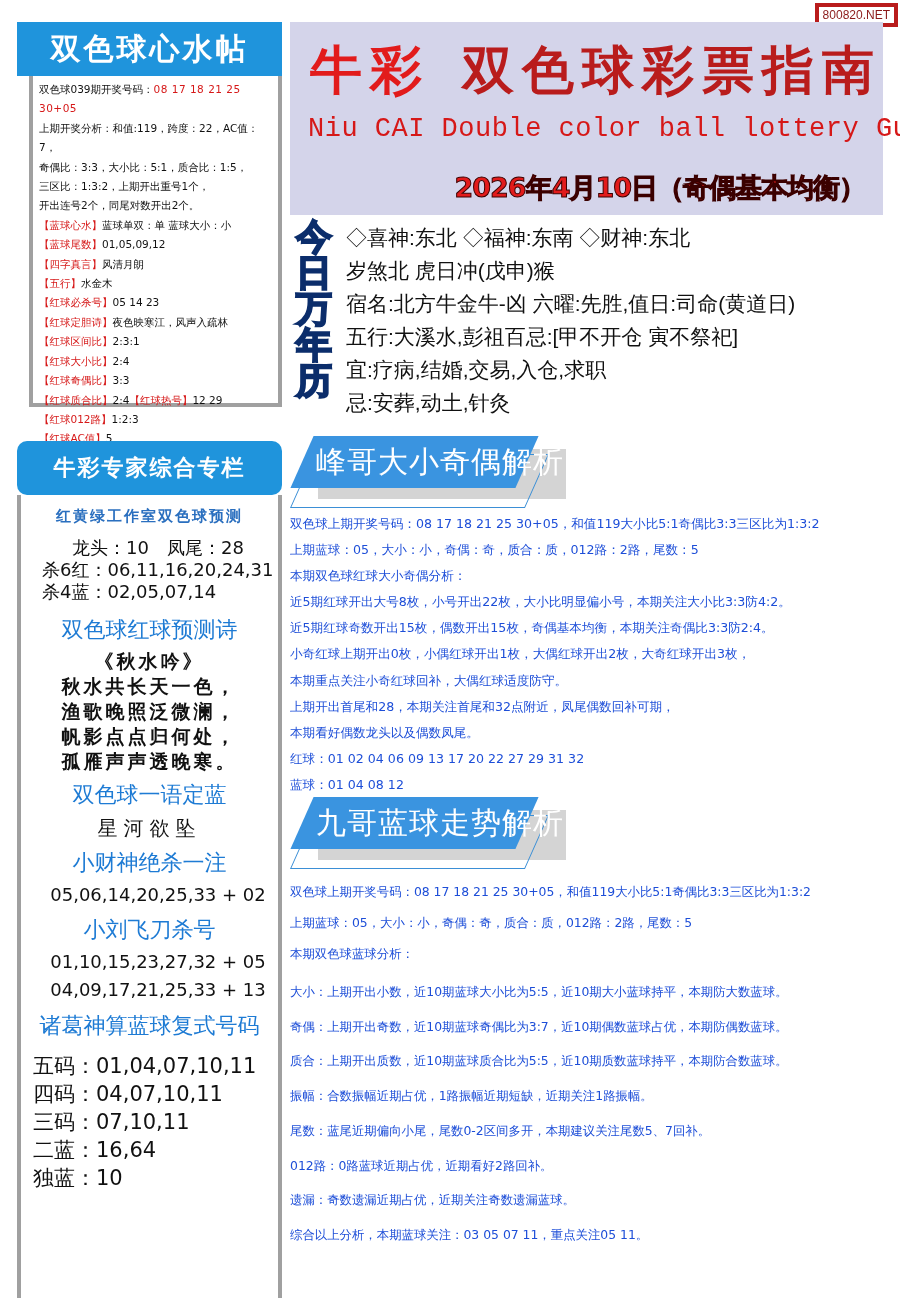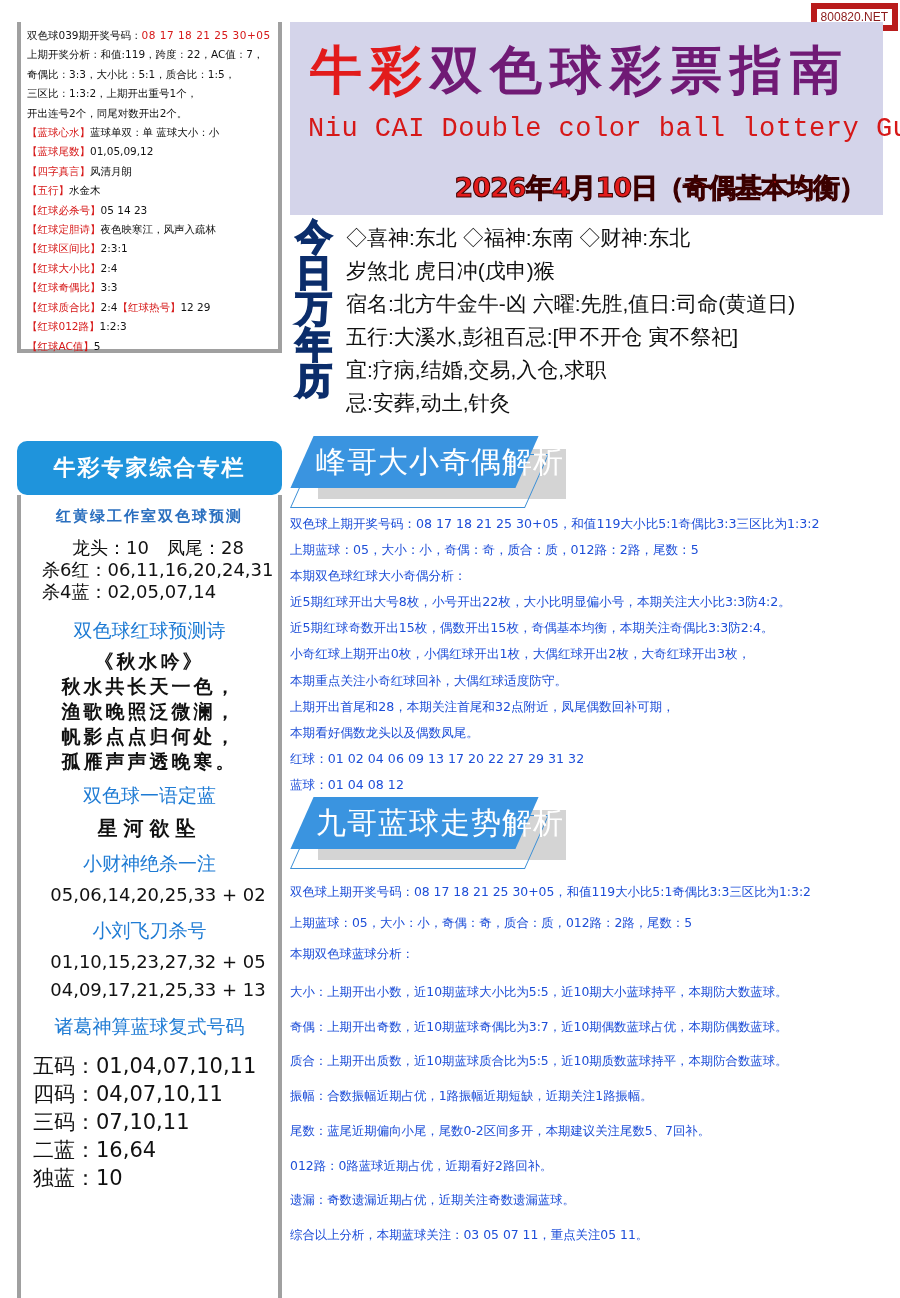--- a/index.html
+++ b/index.html
@@ -1,48 +1,48 @@
 <!DOCTYPE html>
 <html><head>
 <meta charset="utf-8">
 <style>
   * { box-sizing: border-box; margin: 0; padding: 0; }
   html, body { width: 900px; height: 1298px; background: #ffffff; overflow: hidden; }
   body { position: relative; font-family: "DejaVu Sans", "Liberation Sans", sans-serif; color: #111; }
 
   
-  .watermark { position: absolute; top: 3px; right: 2px; border: 6px solid #b91c1c; background: #fff; color: #8b1a1a; font-family: "Liberation Sans", sans-serif; font-size: 12px; padding: 1px 4px; line-height: 14px; }
+  .watermark { position: absolute; top: 3px; right: 2px; border: 4px solid #b91c1c; background: #fff; color: #8b1a1a; font-family: "Liberation Sans", sans-serif; font-size: 12px; padding: 1px 4px; line-height: 14px; }
 
   
   .left-panel { position: absolute; left: 17px; width: 265px; }
   .panel-header { background: #1f94dc; color: #fff; text-align: center; font-weight: bold; letter-spacing: 3px; }
   .panel-body { background: #fff; border: 4px solid #a0a0a0; border-top: none; }
 
   #panel1 { top: 22px; }
   #panel1 .panel-header { height: 54px; line-height: 54px; font-size: 30px; }
-  #panel1 .panel-body { height: 331px; padding: 4px 4px 0 6px; font-size: 10.5px; line-height: 19.4px; }
+  #panel1 .panel-body { height: 331px; padding: 4px 4px 0 6px; font-size: 10.5px; line-height: 19.4px; margin-left: 12px; }
   .draw-line .nums { color: #d61818; letter-spacing: 0.5px; }
   .tag { color: #d61818; }
 
   #panel2 { top: 441px; }
   #panel2 .panel-header { height: 54px; line-height: 54px; font-size: 22px; letter-spacing: 2px; border-radius: 10px; }
   #panel2 .panel-body { height: 936px; padding-top: 6px; text-align: center; }
-  .blue-title { color: #1e7bd4; font-size: 19px; line-height: 30px; }
+  .blue-title { color: #1e7bd4; font-size: 22px; line-height: 30px; }
   .blue-title.bold { font-weight: bold; font-size: 15px; letter-spacing: 2px; color: #2a6fbf; line-height: 30px; }
   .big-line { font-size: 18px; line-height: 22px; color: #111; margin-left: 17px; }
   .left-align { text-align: left; padding-left: 4px; }
   .poem { font-family: "DejaVu Serif", "Liberation Serif", serif; font-weight: bold; font-size: 19px; line-height: 25px; letter-spacing: 3px; }
-  .motto { font-family: "DejaVu Serif", serif; font-weight: bold; font-size: 20px; letter-spacing: 6px; line-height: 36px; }
+  .motto { font-family: "DejaVu Serif", serif; font-weight: normal; font-size: 20px; letter-spacing: 6px; line-height: 36px; }
   .codes { text-align: left; padding-left: 12px; font-size: 21px; line-height: 28px; }
 
   
   .banner { position: absolute; left: 290px; top: 22px; width: 593px; height: 193px; background: #d4d4ea; }
   .banner-title { position: absolute; left: 20px; top: 14px; font-family: "DejaVu Serif", serif; font-weight: bold; font-size: 52px; letter-spacing: 8px; white-space: nowrap; }
   .banner-title .t-red { color: #e21b1b; }
-  .banner-title .t-blue { color: #701a75; }
+  .banner-title .t-blue { color: #b91c1c; margin-left: 32px; }
   .banner-sub { position: absolute; left: 18px; top: 92px; color: #d61818; font-family: "Liberation Mono", "DejaVu Sans Mono", monospace; font-size: 27px; letter-spacing: 0.5px; white-space: nowrap; }
   .banner-date { position: absolute; right: 18px; top: 148px; color: #e21b1b; font-weight: bold; font-size: 27px; letter-spacing: -1px; white-space: nowrap; -webkit-text-stroke: 1px #3a0000; }
 
   
   .almanac { position: absolute; left: 290px; top: 218px; width: 600px; height: 212px; }
   .alm-vertical { position: absolute; left: 0; top: 0; width: 52px; }
   .alm-vertical span { display: block; width: 48px; height: 36px; line-height: 36px; text-align: center; color: #2b7be0; font-weight: bold; font-size: 36px; -webkit-text-stroke: 2px #0b2d6b; font-family: "DejaVu Serif", serif; }
   .alm-lines { position: absolute; left: 56px; top: 3px; font-size: 21px; line-height: 33px; color: #111; font-family: "Liberation Sans Narrow", "Liberation Sans", sans-serif; }
 
   
@@ -58,20 +58,21 @@
   #analysis1 { top: 511px; line-height: 26.1px; }
   #analysis2 { top: 876px; line-height: 34.7px; font-size: 12.4px; }
   #analysis2 p.tight { line-height: 31px; }
 </style>
 </head>
 <body>
 
 <div class="watermark">800820.NET</div>
 
 <div class="left-panel" id="panel1">
+  <div class="panel-header">双色球心水帖</div>
   <div class="panel-body">
     <div class="draw-line">
       <span>双色球039期开奖号码：</span><span class="nums">08 17 18 21 25 30+05</span>
     </div>
     <div>上期开奖分析：和值:119，跨度：22，AC值：7，</div>
     <div>奇偶比：3:3，大小比：5:1，质合比：1:5，</div>
     <div>三区比：1:3:2，上期开出重号1个，</div>
     <div>开出连号2个，同尾对数开出2个。</div>
     <div><span class="tag">【蓝球心水】</span><span>蓝球单双：单 蓝球大小：小</span></div>
     <div><span class="tag">【蓝球尾数】</span><span>01,05,09,12</span></div>

